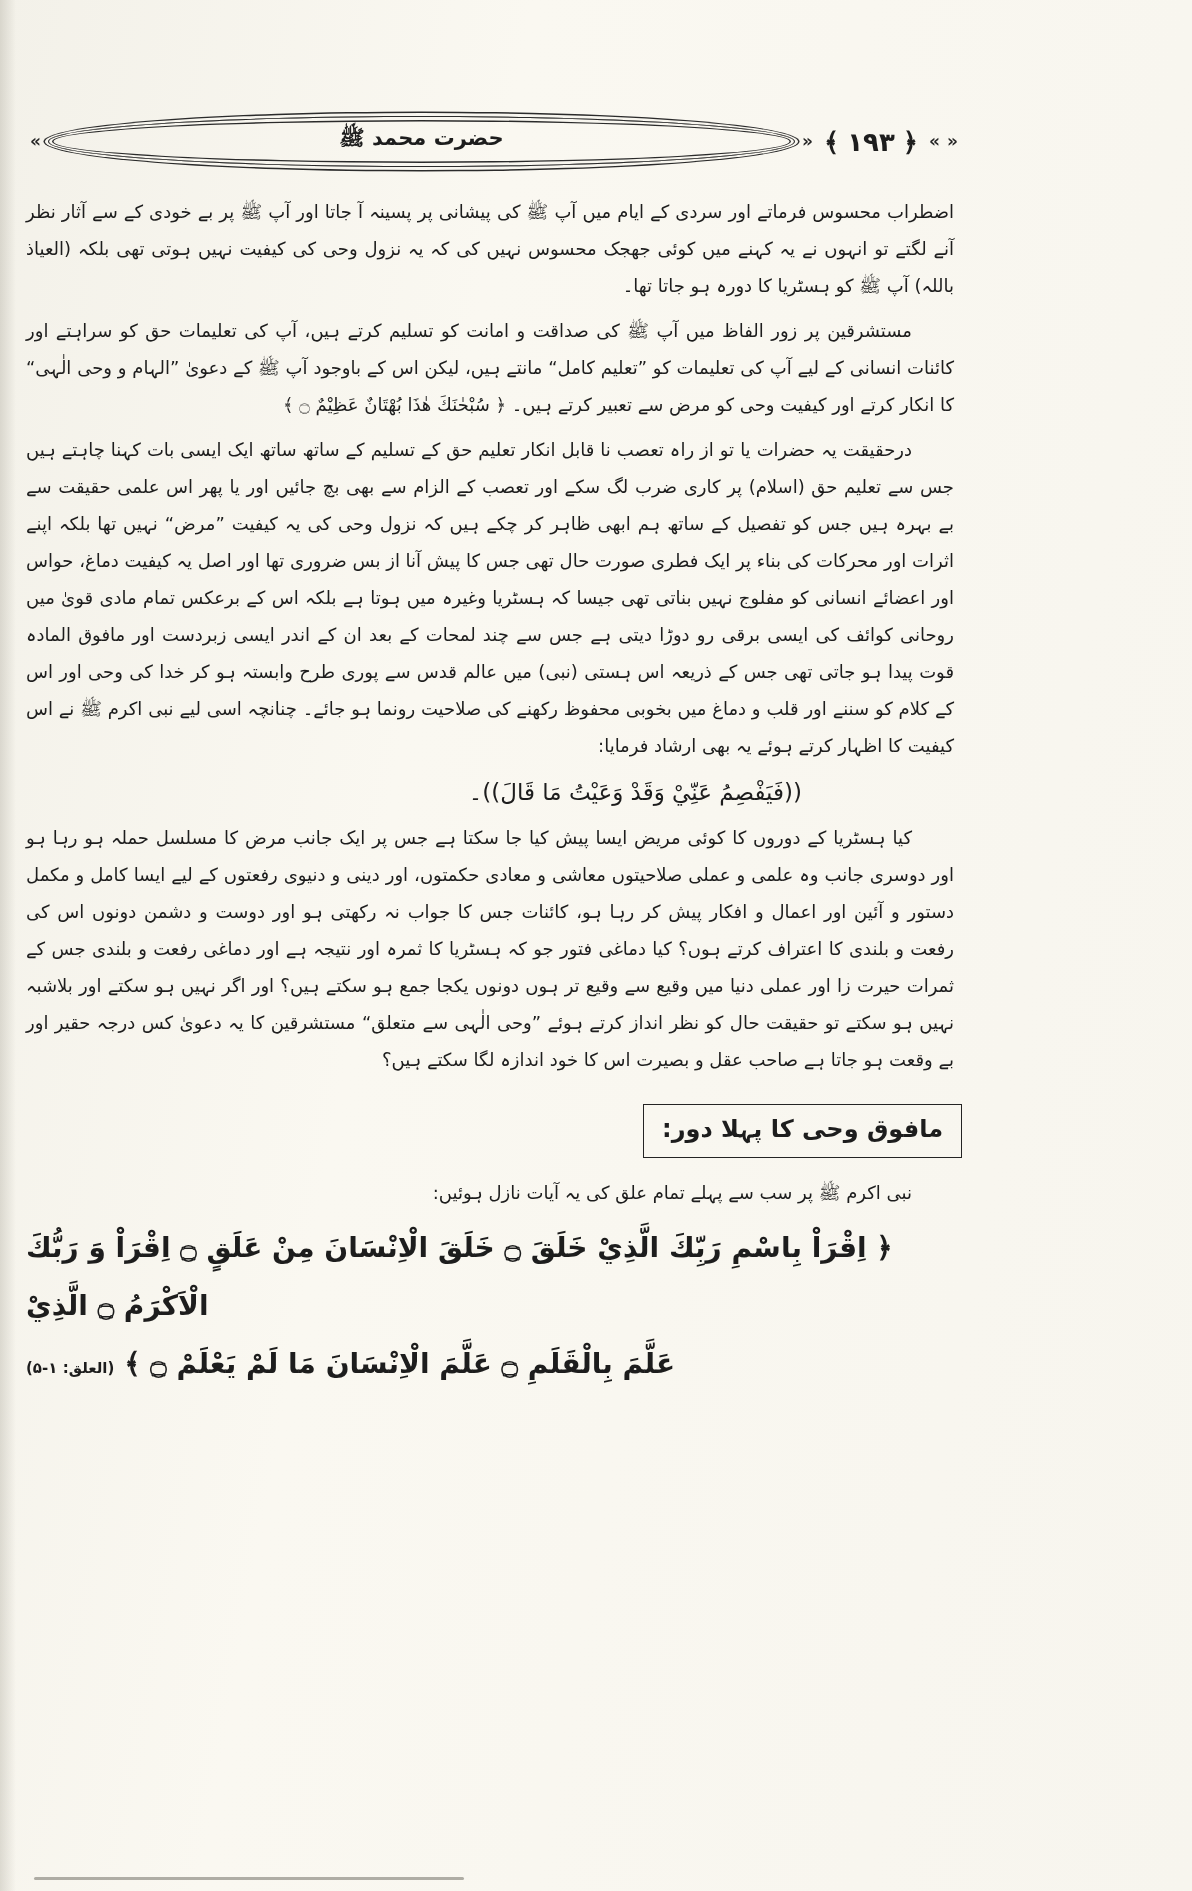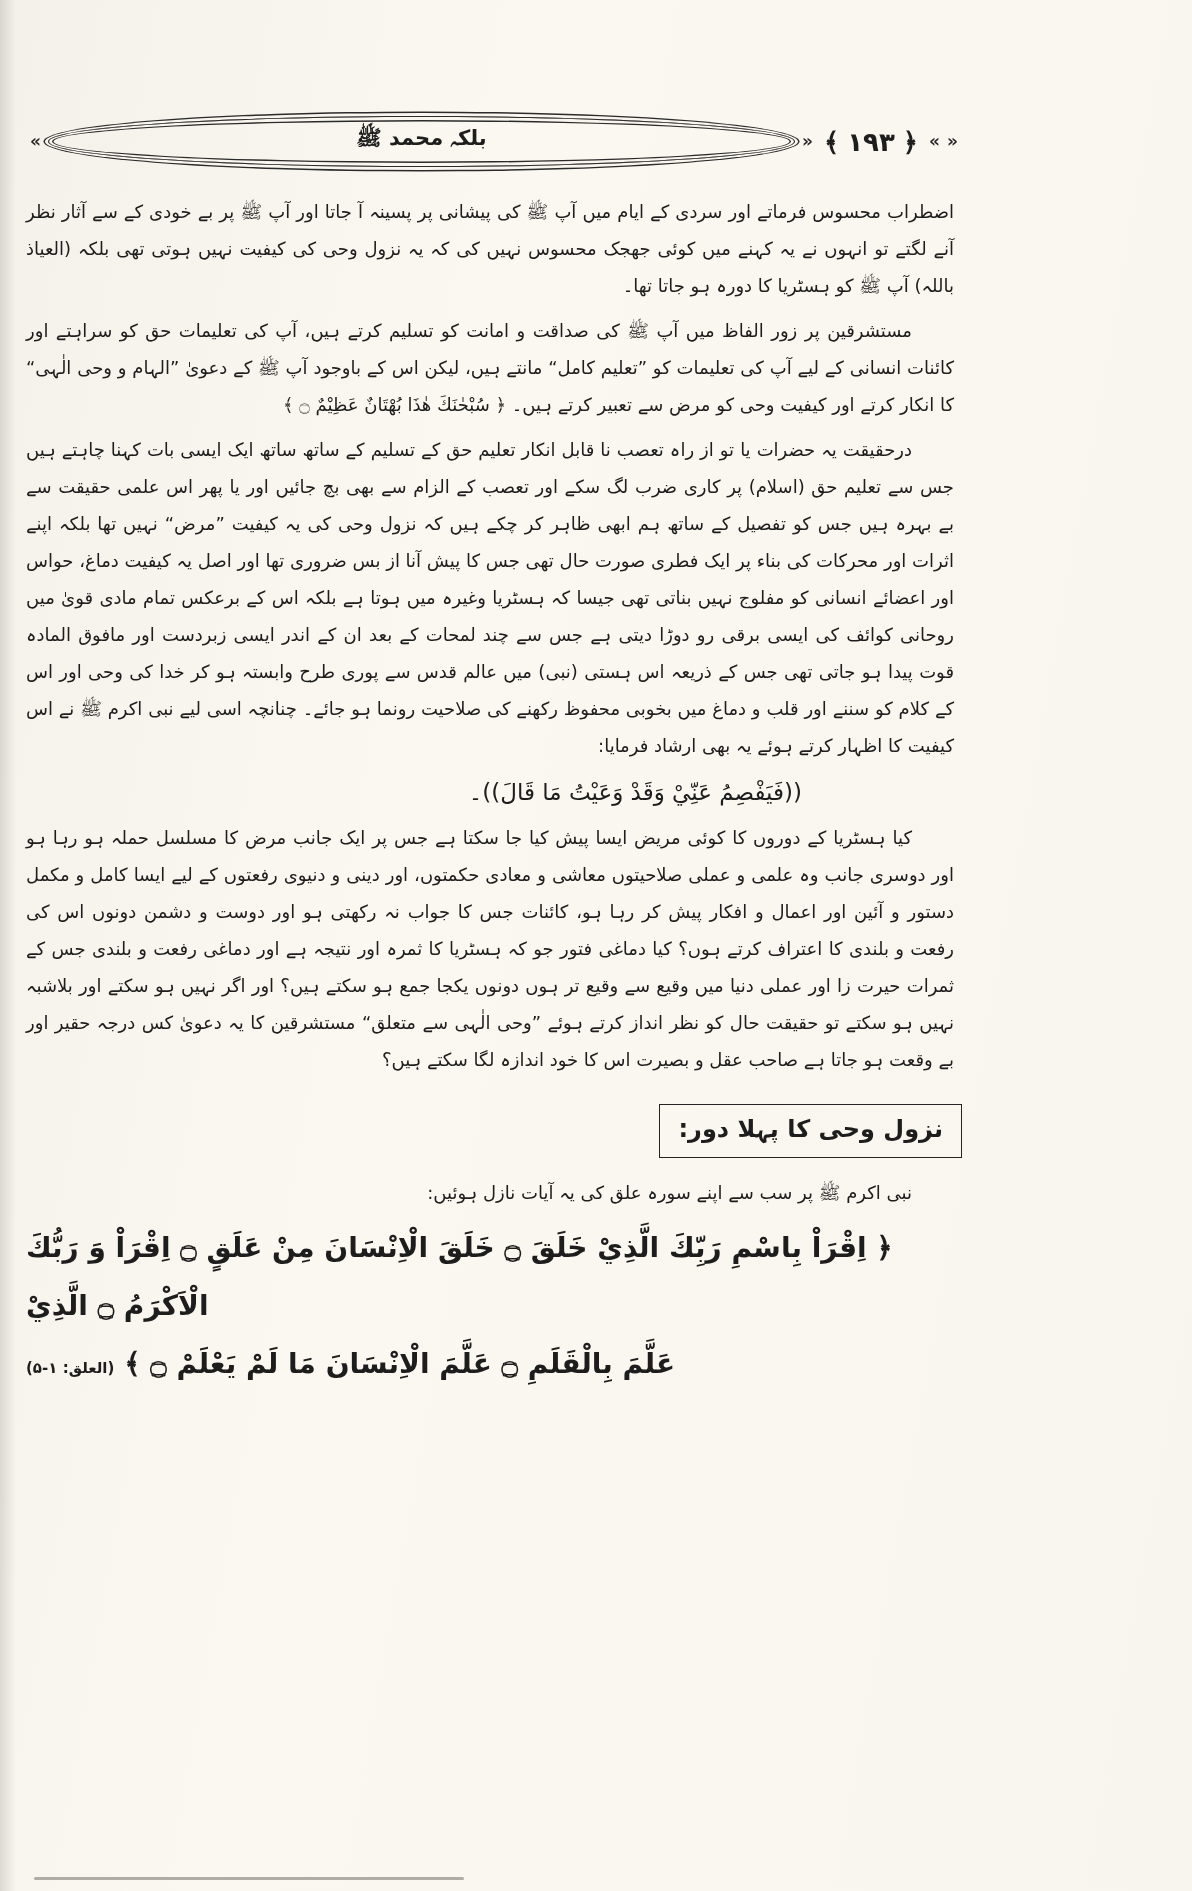--- a/index.html
+++ b/index.html
@@ -133,37 +133,37 @@
     <header class="band">
       <span class="orn">«</span>
       <span class="orn">»</span>
       <span class="pagenum">
         <span class="bracket">﴿</span>
         <span class="num">۱۹۳</span>
         <span class="bracket">﴾</span>
       </span>
       <span class="orn">«</span>
       <span class="cartouche">
-        <span>بلکہ محمد ﷺ</span>
+        <span>حضرت محمد ﷺ</span>
       </span>
       <span class="orn">»</span>
     </header>
 
     <main class="bodytext">
       <p>اضطراب محسوس فرماتے اور سردی کے ایام میں آپ ﷺ کی پیشانی پر پسینہ آ جاتا اور آپ ﷺ پر بے خودی کے سے آثار نظر آنے لگتے تو انہوں نے یہ کہنے میں کوئی جھجک محسوس نہیں کی کہ یہ نزول وحی کی کیفیت نہیں ہوتی تھی بلکہ (العیاذ باللہ) آپ ﷺ کو ہسٹریا کا دورہ ہو جاتا تھا۔</p>
       <p class="p-indent">مستشرقین پر زور الفاظ میں آپ ﷺ کی صداقت و امانت کو تسلیم کرتے ہیں، آپ کی تعلیمات حق کو سراہتے اور کائنات انسانی کے لیے آپ کی تعلیمات کو ”تعلیم کامل“ مانتے ہیں، لیکن اس کے باوجود آپ ﷺ کے دعویٰ ”الہام و وحی الٰہی“ کا انکار کرتے اور کیفیت وحی کو مرض سے تعبیر کرتے ہیں۔ ﴿ سُبْحٰنَكَ هٰذَا بُهْتَانٌ عَظِيْمٌ ۝ ﴾</p>
       <p class="p-indent">درحقیقت یہ حضرات یا تو از راہ تعصب نا قابل انکار تعلیم حق کے تسلیم کے ساتھ ساتھ ایک ایسی بات کہنا چاہتے ہیں جس سے تعلیم حق (اسلام) پر کاری ضرب لگ سکے اور تعصب کے الزام سے بھی بچ جائیں اور یا پھر اس علمی حقیقت سے بے بہرہ ہیں جس کو تفصیل کے ساتھ ہم ابھی ظاہر کر چکے ہیں کہ نزول وحی کی یہ کیفیت ”مرض“ نہیں تھا بلکہ اپنے اثرات اور محرکات کی بناء پر ایک فطری صورت حال تھی جس کا پیش آنا از بس ضروری تھا اور اصل یہ کیفیت دماغ، حواس اور اعضائے انسانی کو مفلوج نہیں بناتی تھی جیسا کہ ہسٹریا وغیرہ میں ہوتا ہے بلکہ اس کے برعکس تمام مادی قویٰ میں روحانی کوائف کی ایسی برقی رو دوڑا دیتی ہے جس سے چند لمحات کے بعد ان کے اندر ایسی زبردست اور مافوق المادہ قوت پیدا ہو جاتی تھی جس کے ذریعہ اس ہستی (نبی) میں عالم قدس سے پوری طرح وابستہ ہو کر خدا کی وحی اور اس کے کلام کو سننے اور قلب و دماغ میں بخوبی محفوظ رکھنے کی صلاحیت رونما ہو جائے۔ چنانچہ اسی لیے نبی اکرم ﷺ نے اس کیفیت کا اظہار کرتے ہوئے یہ بھی ارشاد فرمایا:</p>
       <p class="hadith">((فَيَفْصِمُ عَنِّيْ وَقَدْ وَعَيْتُ مَا قَالَ))۔</p>
       <p class="p-indent">کیا ہسٹریا کے دوروں کا کوئی مریض ایسا پیش کیا جا سکتا ہے جس پر ایک جانب مرض کا مسلسل حملہ ہو رہا ہو اور دوسری جانب وہ علمی و عملی صلاحیتوں معاشی و معادی حکمتوں، اور دینی و دنیوی رفعتوں کے لیے ایسا کامل و مکمل دستور و آئین اور اعمال و افکار پیش کر رہا ہو، کائنات جس کا جواب نہ رکھتی ہو اور دوست و دشمن دونوں اس کی رفعت و بلندی کا اعتراف کرتے ہوں؟ کیا دماغی فتور جو کہ ہسٹریا کا ثمرہ اور نتیجہ ہے اور دماغی رفعت و بلندی جس کے ثمرات حیرت زا اور عملی دنیا میں وقیع سے وقیع تر ہوں دونوں یکجا جمع ہو سکتے ہیں؟ اور اگر نہیں ہو سکتے اور بلاشبہ نہیں ہو سکتے تو حقیقت حال کو نظر انداز کرتے ہوئے ”وحی الٰہی سے متعلق“ مستشرقین کا یہ دعویٰ کس درجہ حقیر اور بے وقعت ہو جاتا ہے صاحب عقل و بصیرت اس کا خود اندازہ لگا سکتے ہیں؟</p>
 
       <div>
-        <span class="section-heading">نزول وحی کا پہلا دور:</span>
+        <span class="section-heading">مافوق وحی کا پہلا دور:</span>
       </div>
 
-      <p class="intro">نبی اکرم ﷺ پر سب سے اپنے سورہ علق کی یہ آیات نازل ہوئیں:</p>
+      <p class="intro">نبی اکرم ﷺ پر سب سے پہلے تمام علق کی یہ آیات نازل ہوئیں:</p>
 
       <div class="verse">
         <div>﴿ اِقْرَاْ بِاسْمِ رَبِّكَ الَّذِيْ خَلَقَ ۝ خَلَقَ الْاِنْسَانَ مِنْ عَلَقٍ ۝ اِقْرَاْ وَ رَبُّكَ الْاَكْرَمُ ۝ الَّذِيْ</div>
         <div>
           <span>عَلَّمَ بِالْقَلَمِ ۝ عَلَّمَ الْاِنْسَانَ مَا لَمْ يَعْلَمْ ۝ ﴾</span>
           <span class="ref">(العلق: ۱-۵)</span>
         </div>
       </div>
     </main>
   </div>

